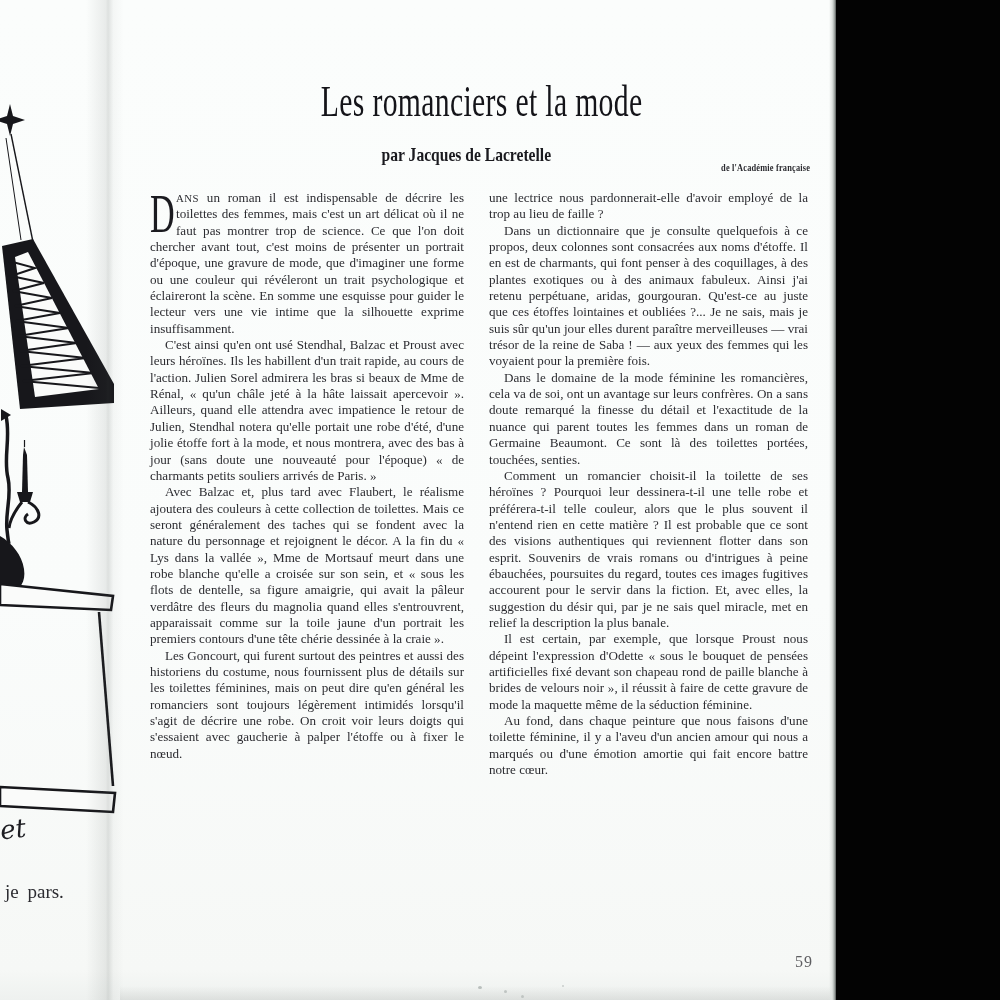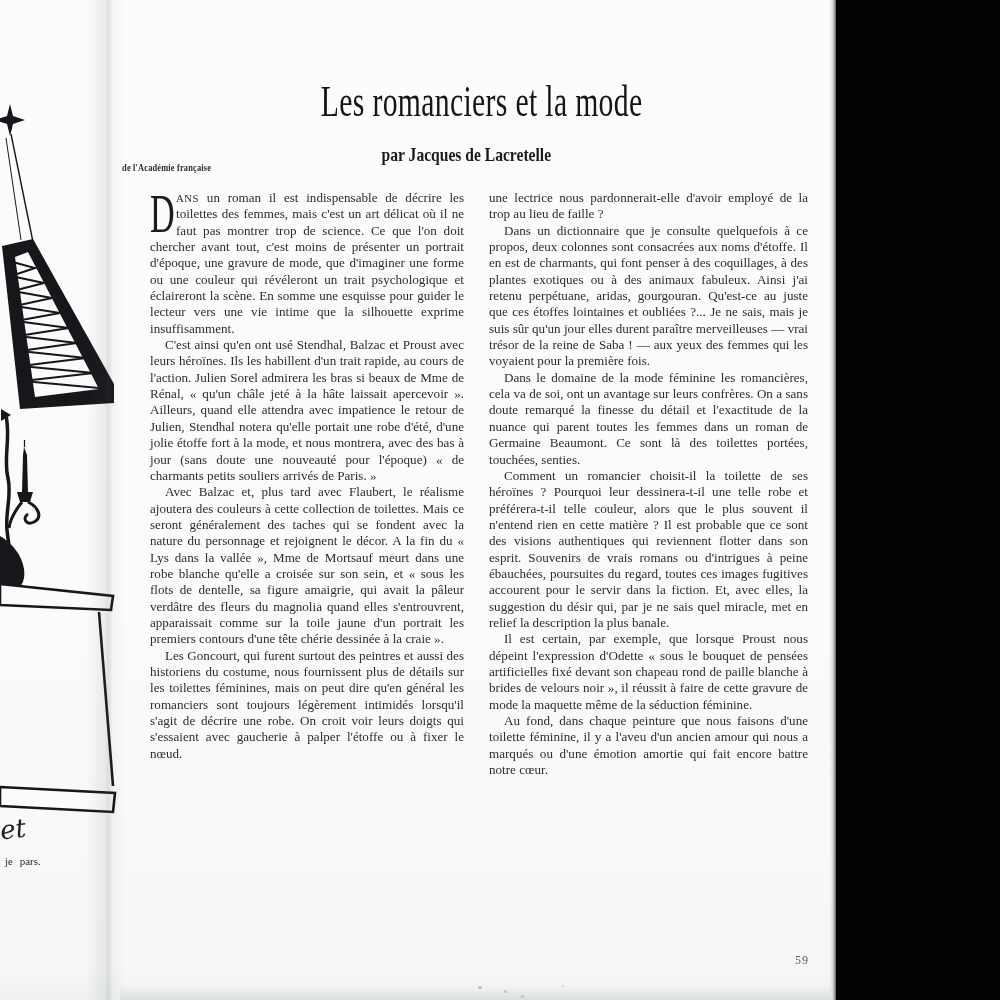--- a/index.html
+++ b/index.html
@@ -37,51 +37,51 @@
 
   
   .illus { position:absolute; left:0; top:0; z-index:1; }
   .signature {
     position:absolute; left:0px; top:814px; z-index:2;
     font-family:"DejaVu Serif","Liberation Serif",serif;
     font-style:italic; font-size:26px; color:#1d1d22;
     transform:rotate(-7deg);
   }
   .left-caption {
-    position:absolute; left:5px; top:855px; z-index:2;
-    font-size:11px; color:#2c2c31; word-spacing:4px;
+    position:absolute; left:5px; top:881px; z-index:2;
+    font-size:19px; color:#2c2c31; word-spacing:4px;
   }
 
   
   .cond { display:inline-block; white-space:nowrap; transform-origin:center center; }
   h1.title { position:absolute; left:116px; top:60px; width:700px; margin:16px; text-align:center; font-weight:normal; z-index:2; }
   .title-text { font-size:45px; line-height:50px; color:#141419; transform:scaleX(.66); letter-spacing:.5px; }
   .byline { position:absolute; left:116px; top:144px; width:700px; text-align:center; z-index:2; }
   .byline-text { font-size:19px; font-weight:bold; color:#1a1a1f; transform:scaleX(.82); }
-  .affiliation { position:absolute; left:116px; top:157px; width:700px; text-align:left; z-index:2; }
+  .affiliation { position:absolute; left:116px; top:157px; width:700px; text-align:right; z-index:2; }
   .affiliation-text { font-size:9.5px; font-weight:bold; color:#2a2a2f; transform:scaleX(.88); letter-spacing:.2px; }
 
   .col { position:absolute; top:190px; z-index:2; }
   .col-left  { left:150px; width:314px; }
   .col-right { left:489px; width:319px; }
   .col p {
     margin:0; text-align:justify;
     font-size:13.1px; line-height:16.35px; color:#2c2c31;
   }
   .col p.indent { text-indent:15px; }
   .dropcap {
     float:left; width:26px; height:48px; overflow:visible;
     font-size:55px; line-height:47px; color:#1b1b20;
     transform:scaleX(.62); transform-origin:0 0;
   }
   .opening-caps { font-size:10.8px; letter-spacing:.5px; }
 
   .page-number {
     position:absolute; left:795px; top:953px; z-index:6;
-    font-size:12px; letter-spacing:1px; color:#5e5e61;
+    font-size:16px; letter-spacing:1px; color:#5e5e61;
   }
 </style>
 </head>
 <body>
 
 <div class="stage">
 
   <div class="book">
 
     <svg class="illus" width="122" height="1000" viewBox="0 0 122 1000" aria-hidden="true">

